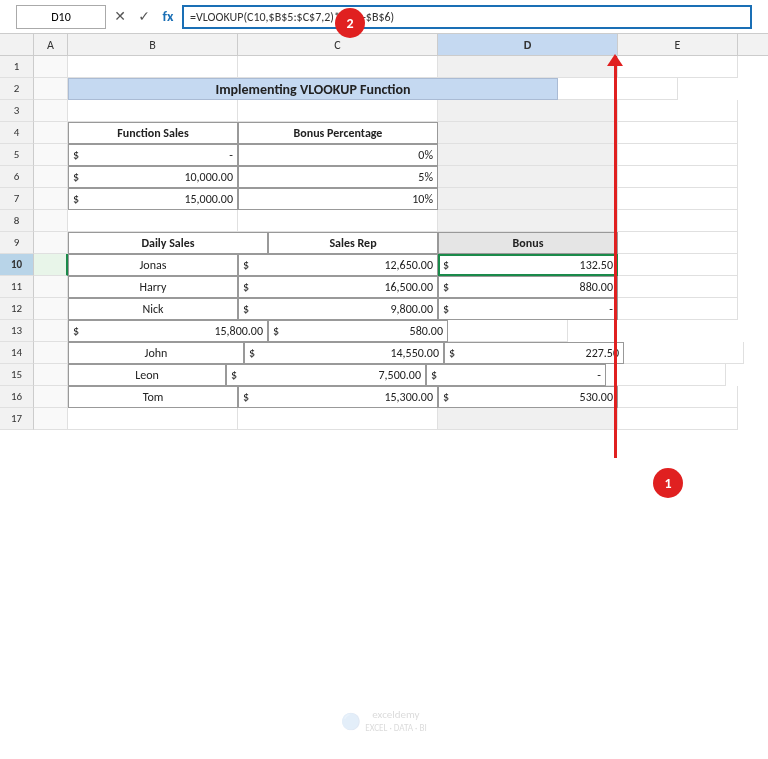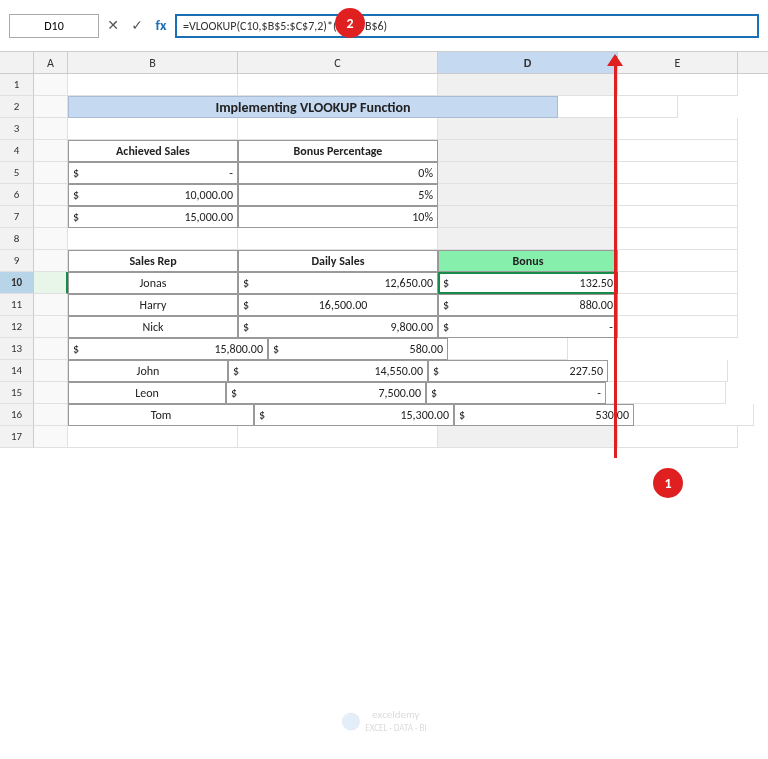--- a/index.html
+++ b/index.html
@@ -10,24 +10,24 @@
       width: 768px;
       height: 759px;
       overflow: hidden;
       position: relative;
     }
 
     
     .formula-bar {
       display: flex;
       align-items: center;
-      height: 52px;
+      height: 34px;
       border-bottom: 1px solid #ccc;
       background: #fff;
-      padding: 0 9px;
+      padding: 0 16px;
     }
     .cell-ref-box {
       width: 90px;
       height: 24px;
       border: 1px solid #aaa;
       display: flex;
       align-items: center;
       justify-content: center;
       font-size: 12px;
       margin-right: 4px;
@@ -239,21 +239,21 @@
     <div class="grid-cell col-b"></div>
     <div class="grid-cell col-c"></div>
     <div class="grid-cell col-d"></div>
     <div class="grid-cell col-e"></div>
   </div>
 
   <div class="grid-row">
     <div class="row-header">4</div>
     <div class="grid-cell col-a"></div>
     <div class="grid-cell header-cell" style="width:170px;">
-      <span>Achieved Sales</span>
+      <span>Function Sales</span>
     </div>
     <div class="grid-cell header-cell" style="width:200px;">
       <span>Bonus Percentage</span>
     </div>
     <div class="grid-cell col-d"></div>
     <div class="grid-cell col-e"></div>
   </div>
 
   <div class="grid-row">
     <div class="row-header">5</div>
@@ -302,27 +302,27 @@
     <div class="grid-cell col-a"></div>
     <div class="grid-cell col-b"></div>
     <div class="grid-cell col-c"></div>
     <div class="grid-cell col-d"></div>
     <div class="grid-cell col-e"></div>
   </div>
 
   <div class="grid-row">
     <div class="row-header">9</div>
     <div class="grid-cell col-a"></div>
+    <div class="grid-cell header-cell" style="width:200px;">
+      <span>Daily Sales</span>
+    </div>
     <div class="grid-cell header-cell" style="width:170px;">
       <span>Sales Rep</span>
     </div>
-    <div class="grid-cell header-cell" style="width:200px;">
-      <span>Daily Sales</span>
-    </div>
-    <div class="grid-cell header-cell" style="width:180px; background:#86efac;">
+    <div class="grid-cell header-cell" style="width:180px; background:#e5e5e5;">
       <span>Bonus</span>
     </div>
     <div class="grid-cell col-e"></div>
   </div>
 
   <div class="grid-row">
     <div class="row-header active">10</div>
     <div class="grid-cell col-a" style="background:#e8f5e9; border-right:2px solid #1a8a4a;"></div>
     <div class="grid-cell cell-border cell-center" style="width:170px;">
       <span>Jonas</span>
@@ -337,21 +337,21 @@
     </div>
     <div class="grid-cell col-e"></div>
   </div>
 
   <div class="grid-row">
     <div class="row-header">11</div>
     <div class="grid-cell col-a"></div>
     <div class="grid-cell cell-border cell-center" style="width:170px;">Harry</div>
     <div class="grid-cell cell-border" style="width:200px; gap:4px;">
       <span>$</span>
-      <span style="flex:1;text-align:center;">16,500.00</span>
+      <span style="flex:1;text-align:right;">16,500.00</span>
     </div>
     <div class="grid-cell cell-border" style="width:180px; gap:4px;">
       <span>$</span>
       <span style="flex:1;text-align:right;">880.00</span>
     </div>
     <div class="grid-cell col-e"></div>
   </div>
 
   <div class="grid-row">
     <div class="row-header">12</div>
@@ -378,21 +378,21 @@
     <div class="grid-cell cell-border" style="width:180px; gap:4px;">
       <span>$</span>
       <span style="flex:1;text-align:right;">580.00</span>
     </div>
     <div class="grid-cell col-e"></div>
   </div>
 
   <div class="grid-row">
     <div class="row-header">14</div>
     <div class="grid-cell col-a"></div>
-    <div class="grid-cell cell-border cell-center" style="width:160px;text-align:right;">John</div>
+    <div class="grid-cell cell-border cell-center" style="width:176px;text-align:right;">John</div>
     <div class="grid-cell cell-border" style="width:200px; gap:4px;">
       <span>$</span>
       <span style="flex:1;text-align:right;">14,550.00</span>
     </div>
     <div class="grid-cell cell-border" style="width:180px; gap:4px;">
       <span>$</span>
       <span style="flex:1;text-align:right;">227.50</span>
     </div>
     <div class="grid-cell col-e"></div>
   </div>
@@ -408,21 +408,21 @@
     <div class="grid-cell cell-border" style="width:180px; gap:4px;">
       <span>$</span>
       <span style="flex:1;text-align:right;">-</span>
     </div>
     <div class="grid-cell col-e"></div>
   </div>
 
   <div class="grid-row">
     <div class="row-header">16</div>
     <div class="grid-cell col-a"></div>
-    <div class="grid-cell cell-border cell-center" style="width:186px;">Tom</div>
+    <div class="grid-cell cell-border cell-center" style="width:170px;">Tom</div>
     <div class="grid-cell cell-border" style="width:200px; gap:4px;">
       <span>$</span>
       <span style="flex:1;text-align:right;">15,300.00</span>
     </div>
     <div class="grid-cell cell-border" style="width:180px; gap:4px;">
       <span>$</span>
       <span style="flex:1;text-align:right;">530.00</span>
     </div>
     <div class="grid-cell col-e"></div>
   </div>

